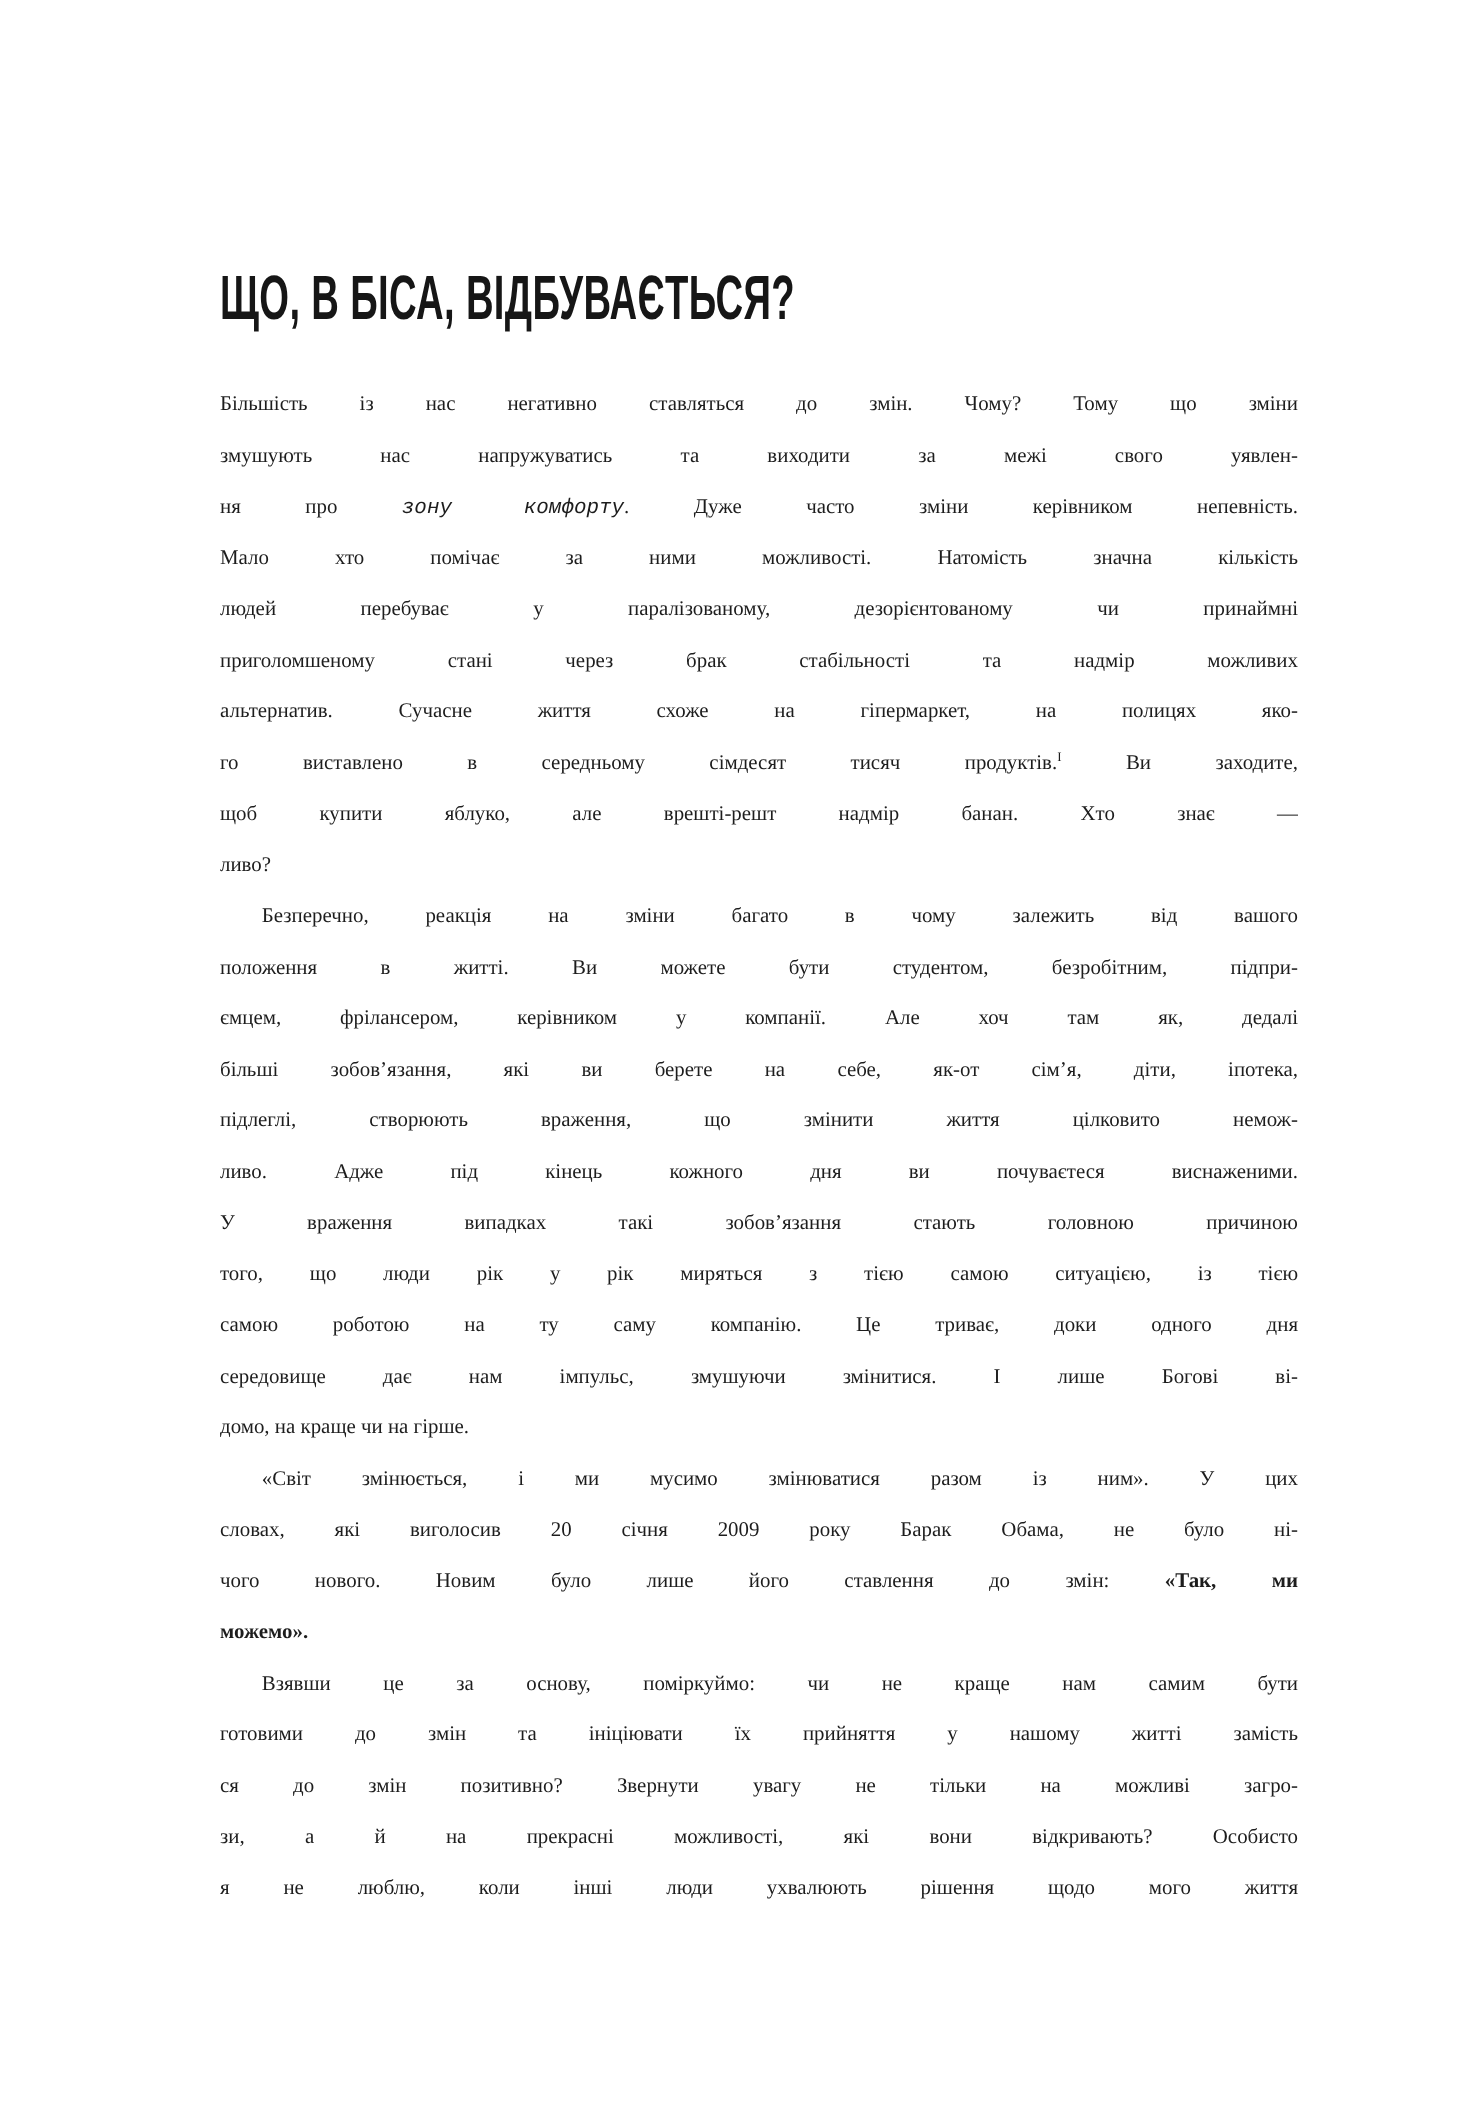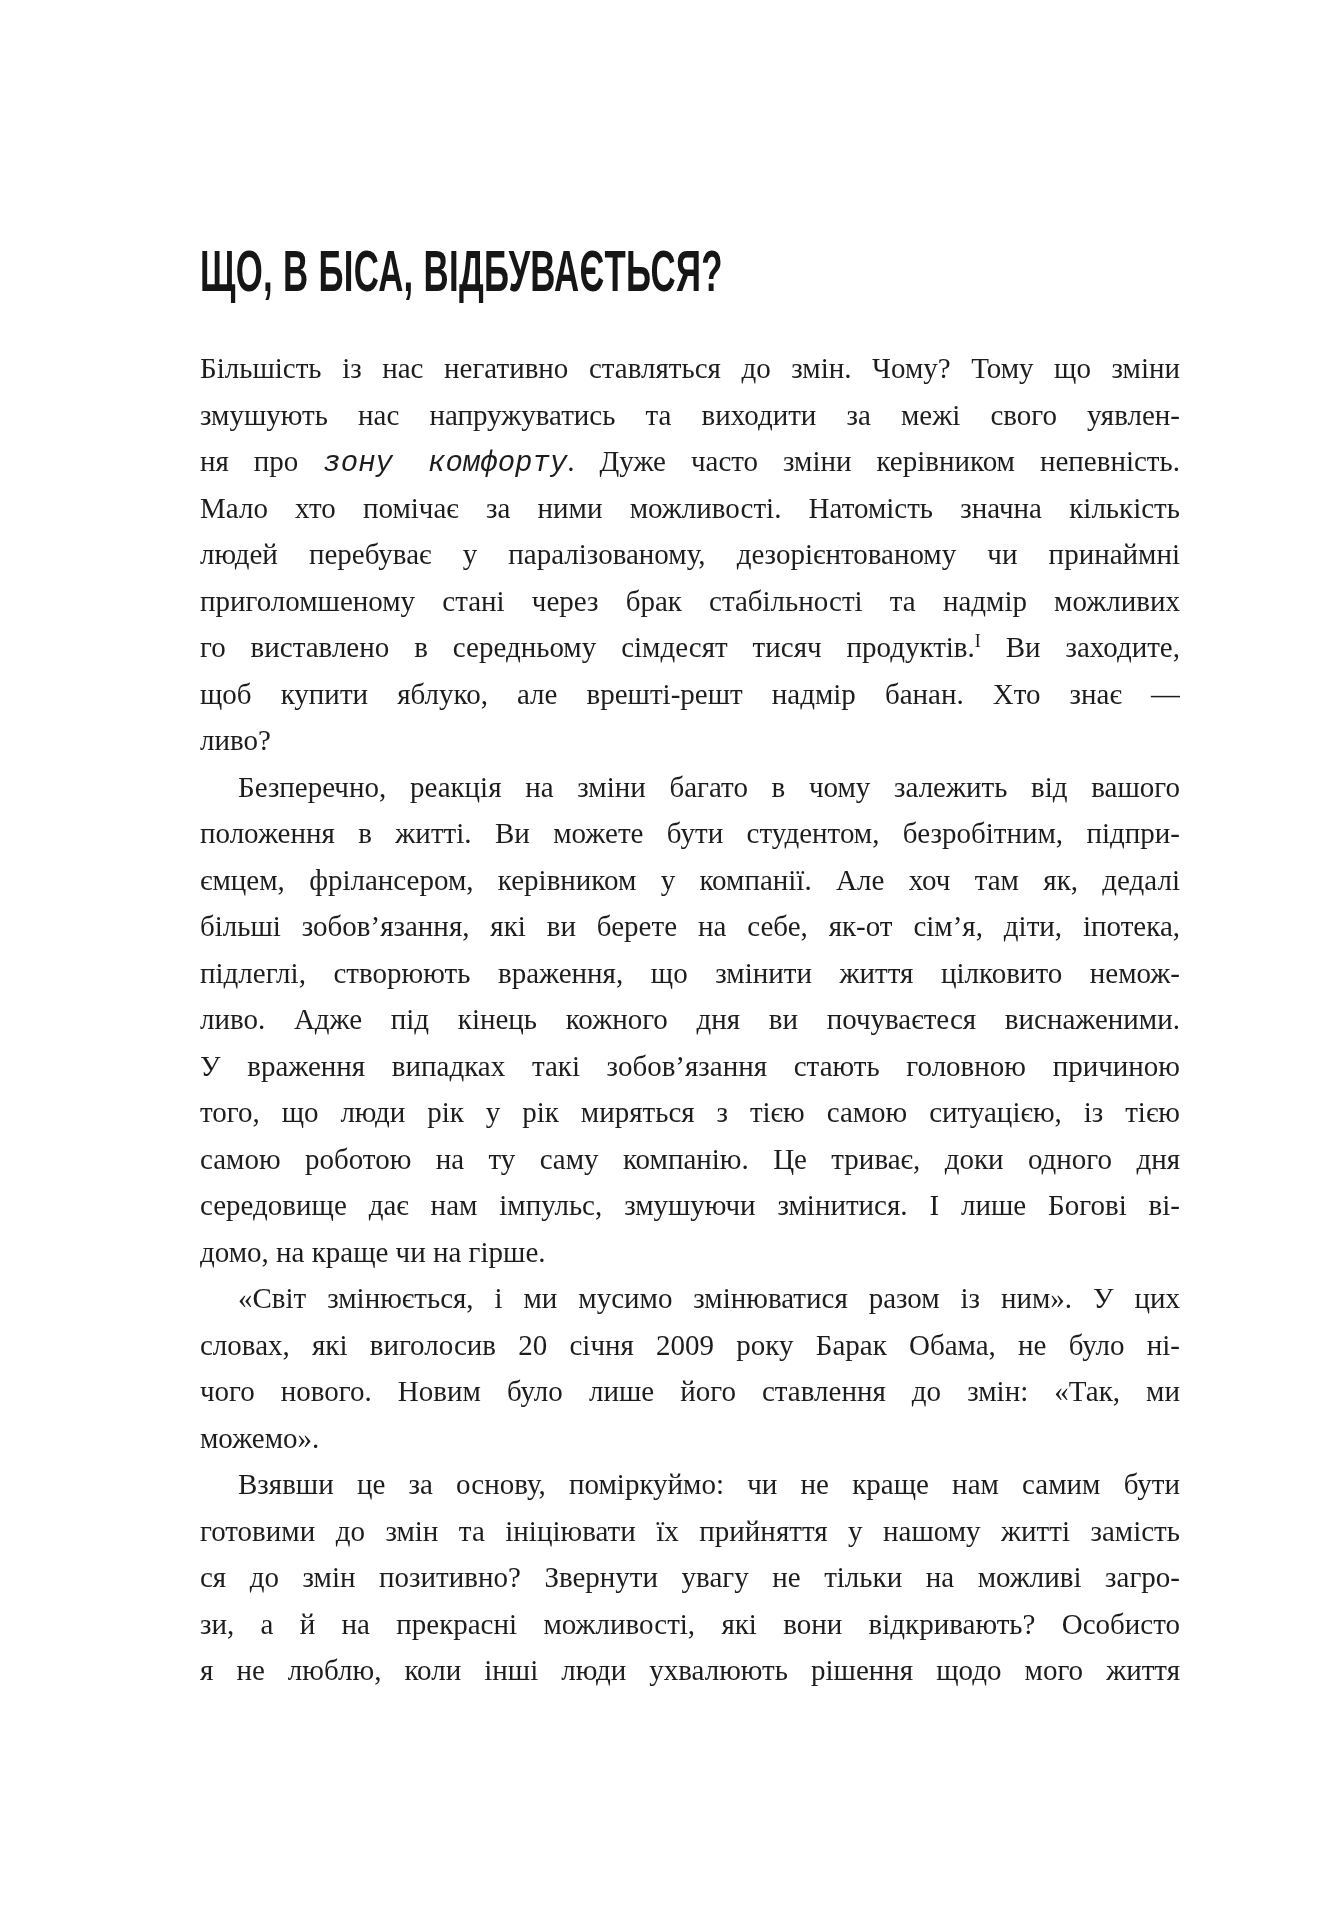--- a/index.html
+++ b/index.html
@@ -25,36 +25,36 @@
     font-weight: 700;
     font-size: 57px;
     line-height: 1;
     letter-spacing: 0.5px;
     white-space: nowrap;
     transform: scaleX(0.61);
     transform-origin: left bottom;
     color: #161616;
   }
   .body-text {
-    font-size: 29px;
+    font-size: 19px;
     line-height: 46.5px;
   }
   .para { margin: 0; }
   .line {
     height: 46.5px;
     overflow: hidden;
     text-align: justify;
     text-align-last: justify;
   }
   .line.last {
     text-align-last: left;
   }
   .para.indent .line:first-child { text-indent: 38px; }
   .run-italic { font-style: italic; font-family: Liberation Mono, monospace; }
-  .run-bold { font-weight: 400; }
+  .run-bold { font-weight: 700; }
   .run-sup {
     display: inline-block;
     font-size: 0.62em;
     position: relative;
     top: -0.55em;
     line-height: 0;
   }
 </style>
 </head>
 <body>
@@ -63,20 +63,21 @@
   <div class="content">
     <h1 class="chapter-heading">ЩО, В БІСА, ВІДБУВАЄТЬСЯ?</h1>
     <div class="body-text">
         <div class="para">
           <div class="line"><span>Більшість із нас негативно ставляться до змін. Чому? Тому що зміни</span></div>
           <div class="line"><span>змушують нас напружуватись та виходити за межі свого уявлен-</span></div>
           <div class="line"><span>ня про </span><span class="run-italic">зону комфорту</span><span>. Дуже часто зміни керівником непевність.</span></div>
           <div class="line"><span>Мало хто помічає за ними можливості. Натомість значна кількість</span></div>
           <div class="line"><span>людей перебуває у паралізованому, дезорієнтованому чи принаймні</span></div>
           <div class="line"><span>приголомшеному стані через брак стабільності та надмір можливих</span></div>
+          <div class="line"><span>альтернатив. Сучасне життя схоже на гіпермаркет, на полицях яко-</span></div>
           <div class="line"><span>го виставлено в середньому сімдесят тисяч продуктів.</span><span class="run-sup">I</span><span> Ви заходите,</span></div>
           <div class="line"><span>щоб купити яблуко, але врешті-решт надмір банан. Хто знає —</span></div>
           <div class="line last"><span>ливо?</span></div>
         </div>
         <div class="para indent">
           <div class="line"><span>Безперечно, реакція на зміни багато в чому залежить від вашого</span></div>
           <div class="line"><span>положення в житті. Ви можете бути студентом, безробітним, підпри-</span></div>
           <div class="line"><span>ємцем, фрілансером, керівником у компанії. Але хоч там як, дедалі</span></div>
           <div class="line"><span>більші зобов’язання, які ви берете на себе, як-от сім’я, діти, іпотека,</span></div>
           <div class="line"><span>підлеглі, створюють враження, що змінити життя цілковито немож-</span></div>

